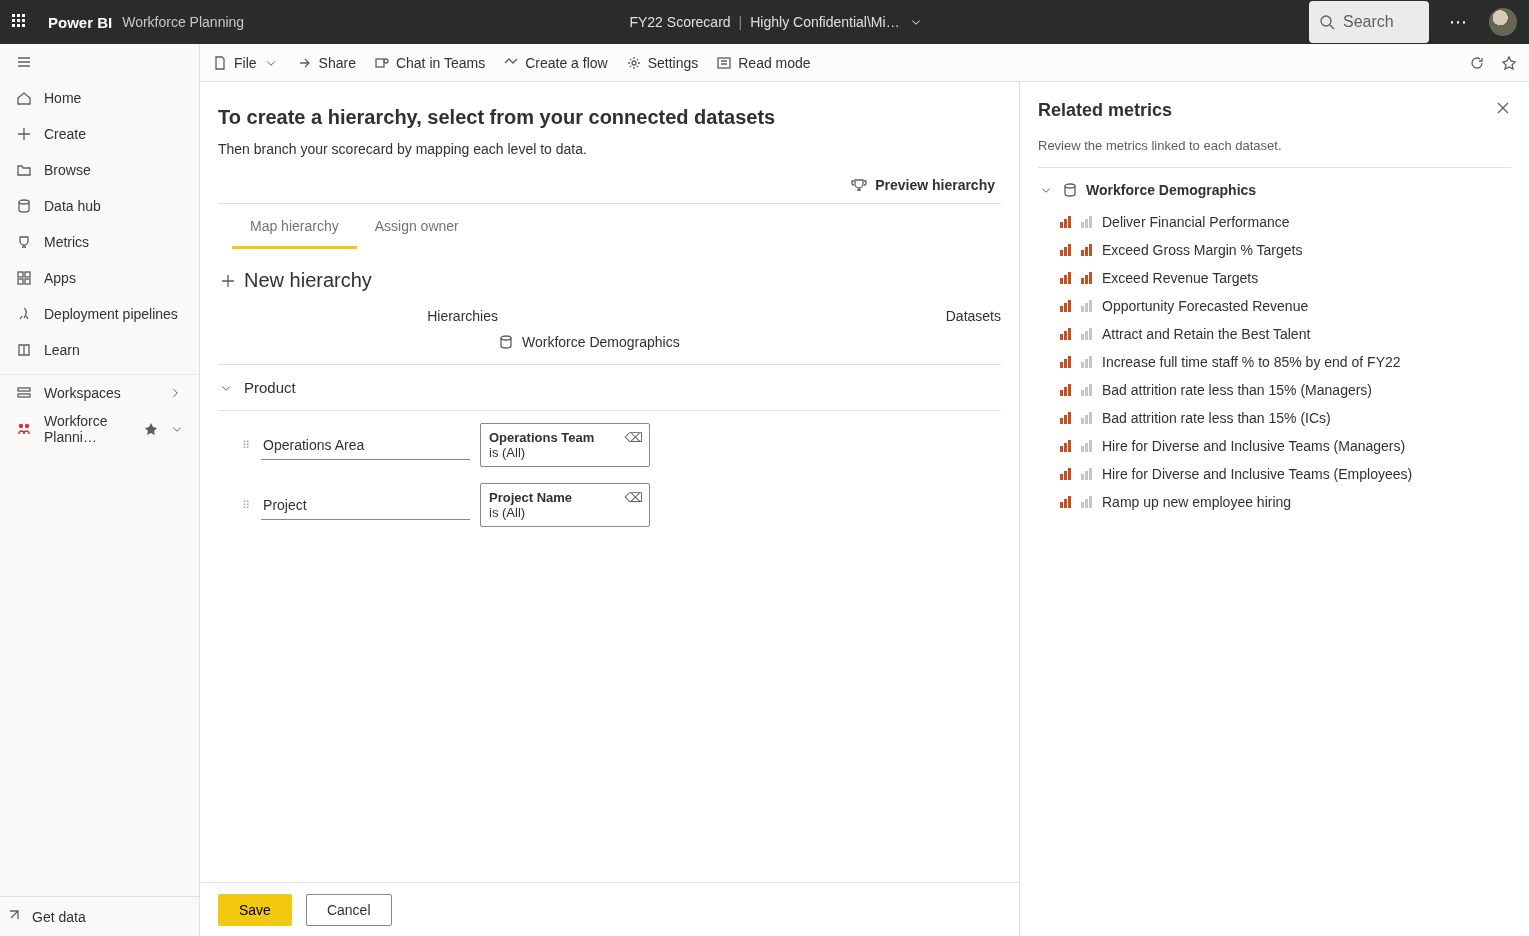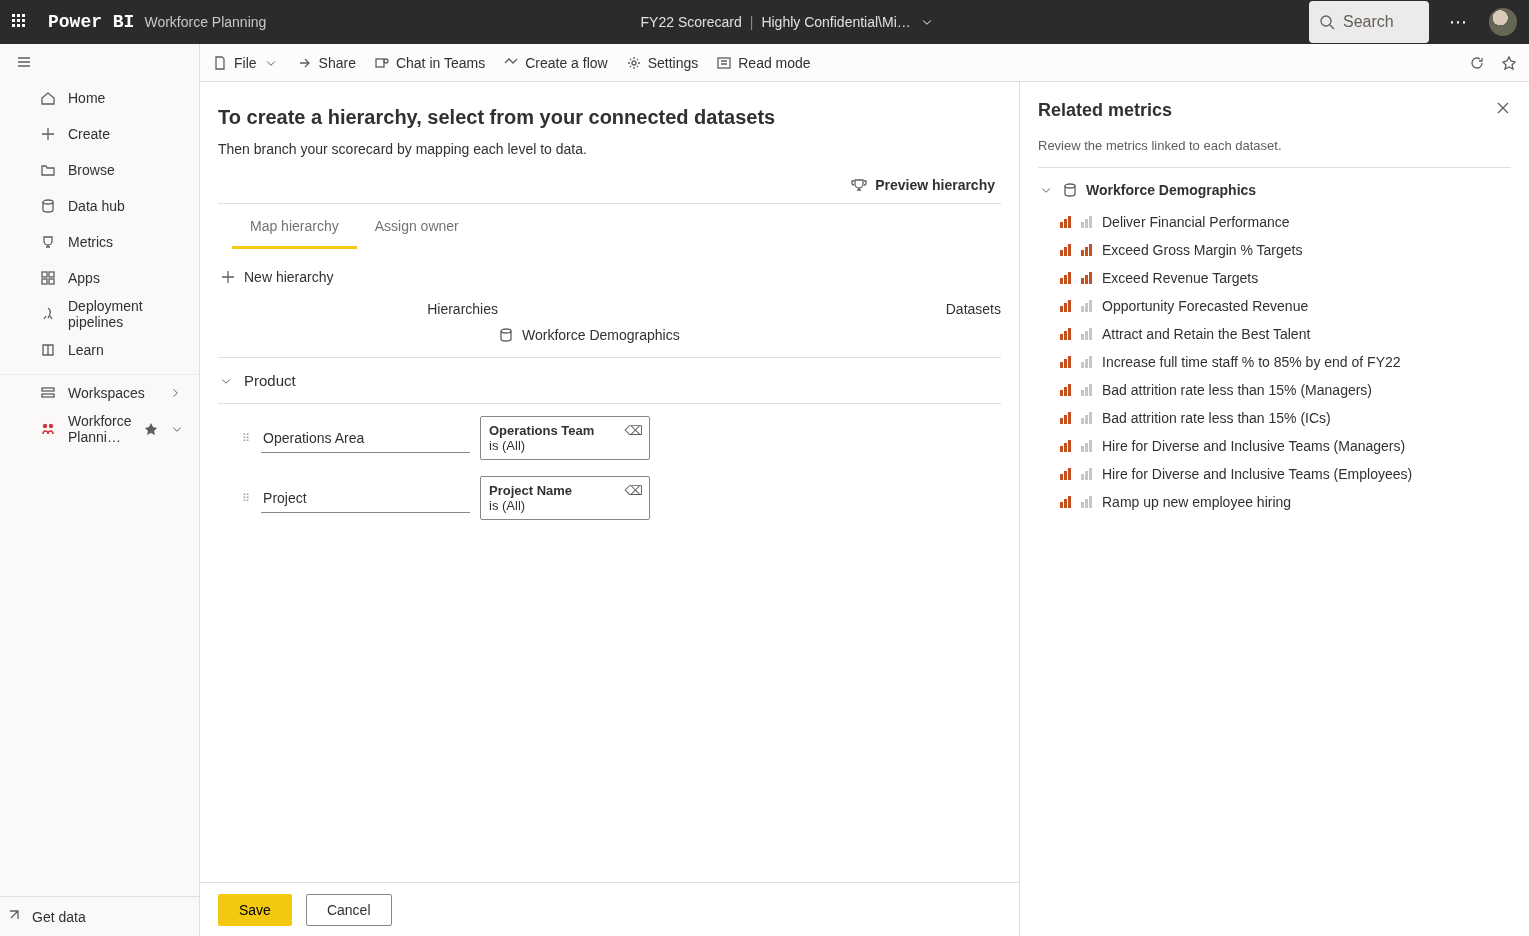--- a/index.html
+++ b/index.html
@@ -3,36 +3,36 @@
 <meta charset="utf-8">
 <style>
   * { box-sizing: border-box; margin: 0; padding: 0; font-family: "Segoe UI", -apple-system, sans-serif; }
   html, body { height: 100%; overflow: hidden; }
   body { display: flex; flex-direction: column; background: #fff; color: #323130; }
 
   
   .topbar { background: #2b2b2b; color: #fff; height: 44px; display: flex; align-items: center; padding: 0 12px; gap: 20px; }
   .topbar .waffle { width: 16px; height: 16px; display: grid; grid-template-columns: repeat(3,3px); grid-template-rows: repeat(3,3px); gap: 2px; cursor: pointer; }
   .topbar .waffle span { background: #fff; }
-  .topbar .brand { font-weight: 600; font-size: 18px; font-family: Liberation Mono, monospace; }
+  .topbar .brand { font-weight: 600; font-size: 15px; }
   .topbar .workspace { font-size: 14px; color: #c8c8c8; margin-left: -10px; }
   .topbar .center { flex: 1; display: flex; justify-content: center; align-items: center; gap: 8px; font-size: 14px; color: #e1dfdd; }
   .topbar .center .sep { color: #888; }
   .topbar .searchbox { background: #edebe9; border-radius: 4px; height: 42px; width: 120px; display: flex; align-items: center; padding: 0 10px; gap: 8px; color: #605e5c; }
   .topbar .more { color: #fff; font-size: 18px; letter-spacing: 2px; cursor: pointer; }
   .topbar .avatar { width: 28px; height: 28px; border-radius: 50%; background: radial-gradient(circle at 40% 35%, #d9c9b8 30%, #665 31%); }
 
   
   .shell { flex: 1; display: flex; min-height: 0; }
 
   
   .sidebar { width: 200px; border-right: 1px solid #e1dfdd; display: flex; flex-direction: column; background: #faf9f8; }
   .sidebar .hamburger { height: 36px; display: flex; align-items: center; padding-left: 16px; }
   .sidebar .nav-section { border-bottom: 1px solid #edebe9; padding-bottom: 6px; }
-  .sidebar .nav-item { display: flex; align-items: center; gap: 12px; height: 36px; padding: 0 16px; font-size: 14px; color: #323130; cursor: pointer; margin-left: 24px; }
+  .sidebar .nav-item { display: flex; align-items: center; gap: 12px; height: 36px; padding: 0 16px; font-size: 14px; color: #323130; cursor: pointer; }
   .sidebar .nav-item .chev { margin-left: auto; color: #605e5c; }
   .sidebar .spacer { flex: 1; }
   .sidebar .footer-item { height: 40px; display: flex; align-items: center; gap: 12px; padding: 0 4px; font-size: 14px; border-top: 1px solid #e1dfdd; cursor: pointer; }
   .ws-icon { width:16px; height:16px; display:inline-block; }
   .ws-icon svg { width:16px; height:16px; }
 
   
   .content { flex: 1; display: flex; flex-direction: column; min-width: 0; }
 
   
@@ -49,21 +49,21 @@
   .preview-link { display: flex; justify-content: flex-end; align-items: center; gap: 8px; font-size: 14px; font-weight: 600; padding: 0 6px 10px; cursor: pointer; }
   .panel-border { border-top: 1px solid #e1dfdd; }
 
   
   .tabs { display: flex; gap: 0; padding-left: 14px; }
   .tab { padding: 14px 18px 12px; font-size: 14px; cursor: pointer; color: #737373; border-bottom: 2px solid transparent; }
   .tab.active { border-bottom: 3px solid #f2c811; font-weight: 400; }
 
   
   .editor { padding: 14px 0 0 0; }
-  .newh { display: flex; align-items: center; gap: 8px; font-size: 14px; padding: 6px 0 12px 2px; cursor: pointer; }
+  .newh { display: flex; align-items: center; gap: 8px; font-size: 20px; padding: 6px 0 12px 2px; cursor: pointer; }
   .col-headers { display: flex; font-size: 14px; color: #323130; font-weight: 400; padding: 4px 0; text-align: right; }
   .col-h1 { width: 280px; }
   .col-h2 { flex: 1; }
   .ds-row { display: flex; align-items: center; padding: 6px 0 10px; font-size: 14px; }
   .ds-row .ds-name { display: flex; align-items: center; gap: 8px; }
   .divider { border-top: 1px solid #e1dfdd; margin: 4px 0; }
   .product-row { display: flex; align-items: center; gap: 10px; padding: 10px 0; font-size: 15px; color: #323130; }
   .level-row { display: flex; align-items: center; padding: 8px 0; }
   .level-name { width: 252px; display: flex; align-items: center; gap: 10px; padding-left: 24px; }
   .level-name .inputish { border-bottom: 1px solid #8a8886; padding: 6px 2px; font-size: 14px; flex: 1; }

